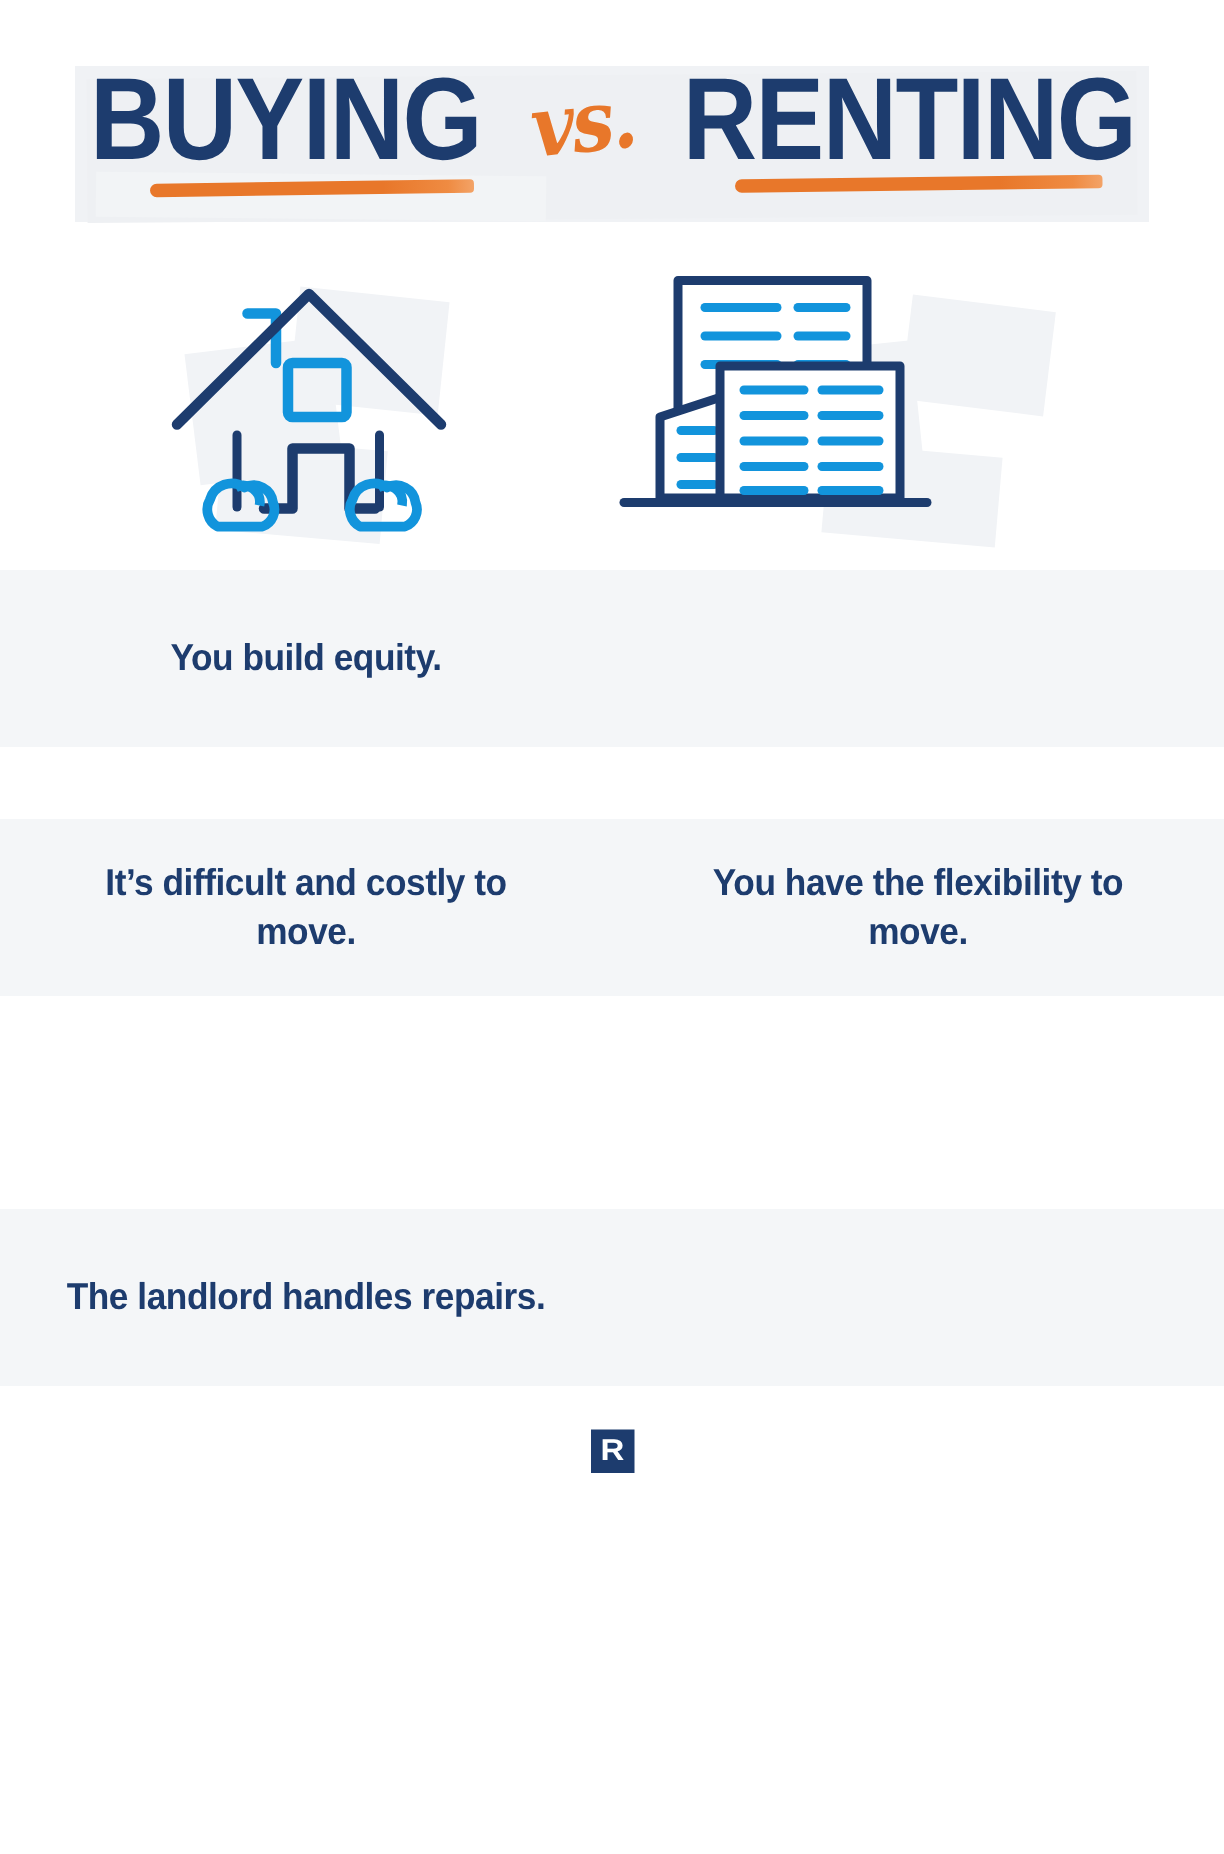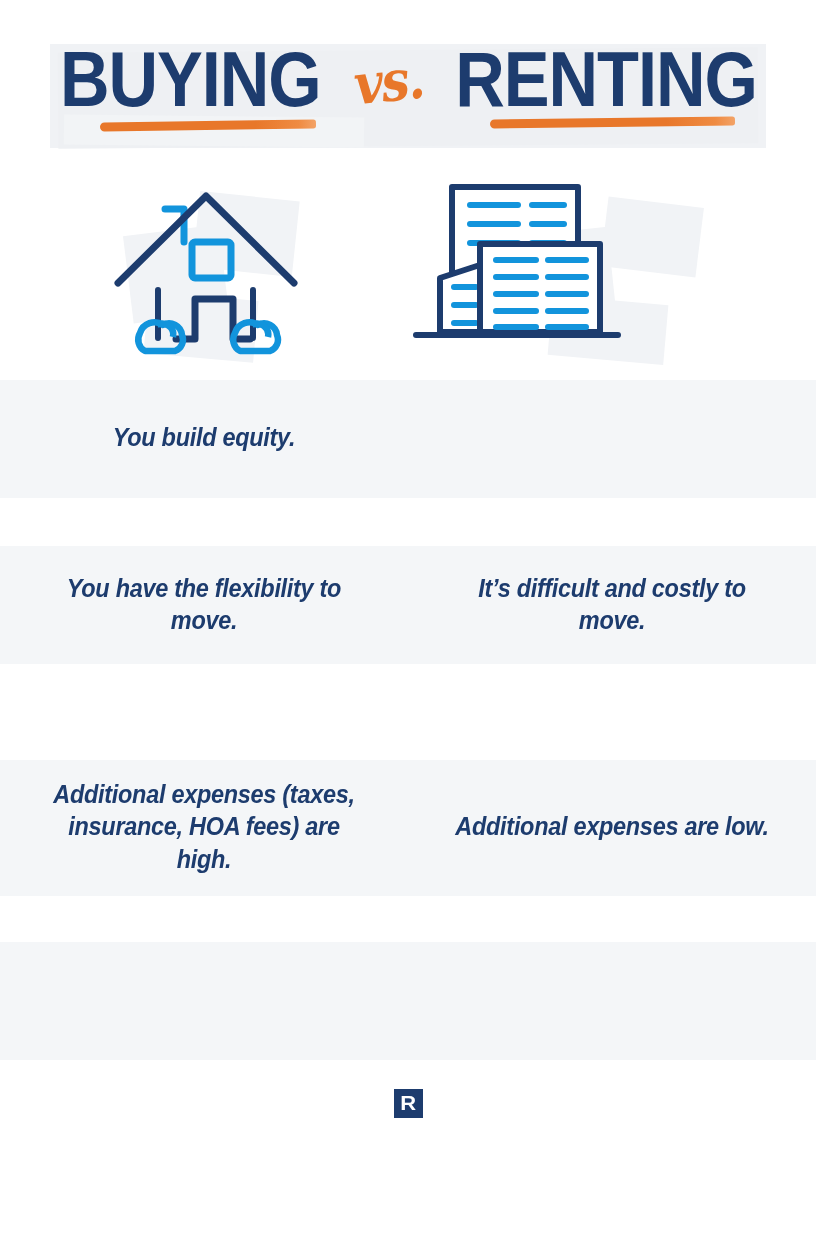--- a/index.html
+++ b/index.html
@@ -121,21 +121,20 @@
 
   .paper {
     position: absolute;
     background: #f1f3f6;
   }
 
   
   .bands {
     position: relative;
     width: 664px;
-    font-style: italic;
   }
   .band {
     position: relative;
     width: 816px;
     display: flex;
     background: #f4f6f8;
   }
   .band-gap {
     width: 816px;
     background: #ffffff;
@@ -288,41 +287,36 @@
 
   <div class="band" style="height:118px">
     <div class="cell">
       <p>You build equity.</p>
     </div>
   </div>
   <div class="band-gap" style="height:48px"></div>
 
   <div class="band" style="height:118px">
     <div class="cell">
+      <p>It’s difficult and costly to move.</p>
+    </div>
+    <div class="cell">
       <p>You have the flexibility to move.</p>
     </div>
+  </div>
+  <div class="band-gap" style="height:48px"></div>
+
+  <div class="band-gap" style="height:48px"></div>
+
+  <div class="band-gap" style="height:46px"></div>
+
+  <div class="band" style="height:118px">
     <div class="cell">
-      <p>It’s difficult and costly to move.</p>
+      <p>The landlord handles repairs.</p>
     </div>
-  </div>
-  <div class="band-gap" style="height:48px"></div>
-
-  <div class="band-gap" style="height:48px"></div>
-
-  <div class="band" style="height:136px">
-    <div class="cell">
-      <p>Additional expenses (taxes, insurance, HOA fees) are high.</p>
-    </div>
-    <div class="cell">
-      <p>Additional expenses are low.</p>
-    </div>
-  </div>
-  <div class="band-gap" style="height:46px"></div>
-
-  <div class="band" style="height:118px">
   </div>
 </div>
 
 <div class="footer">
   <div class="logo">
     <span>R</span>
   </div>
 </div>
 
 </body></html>

